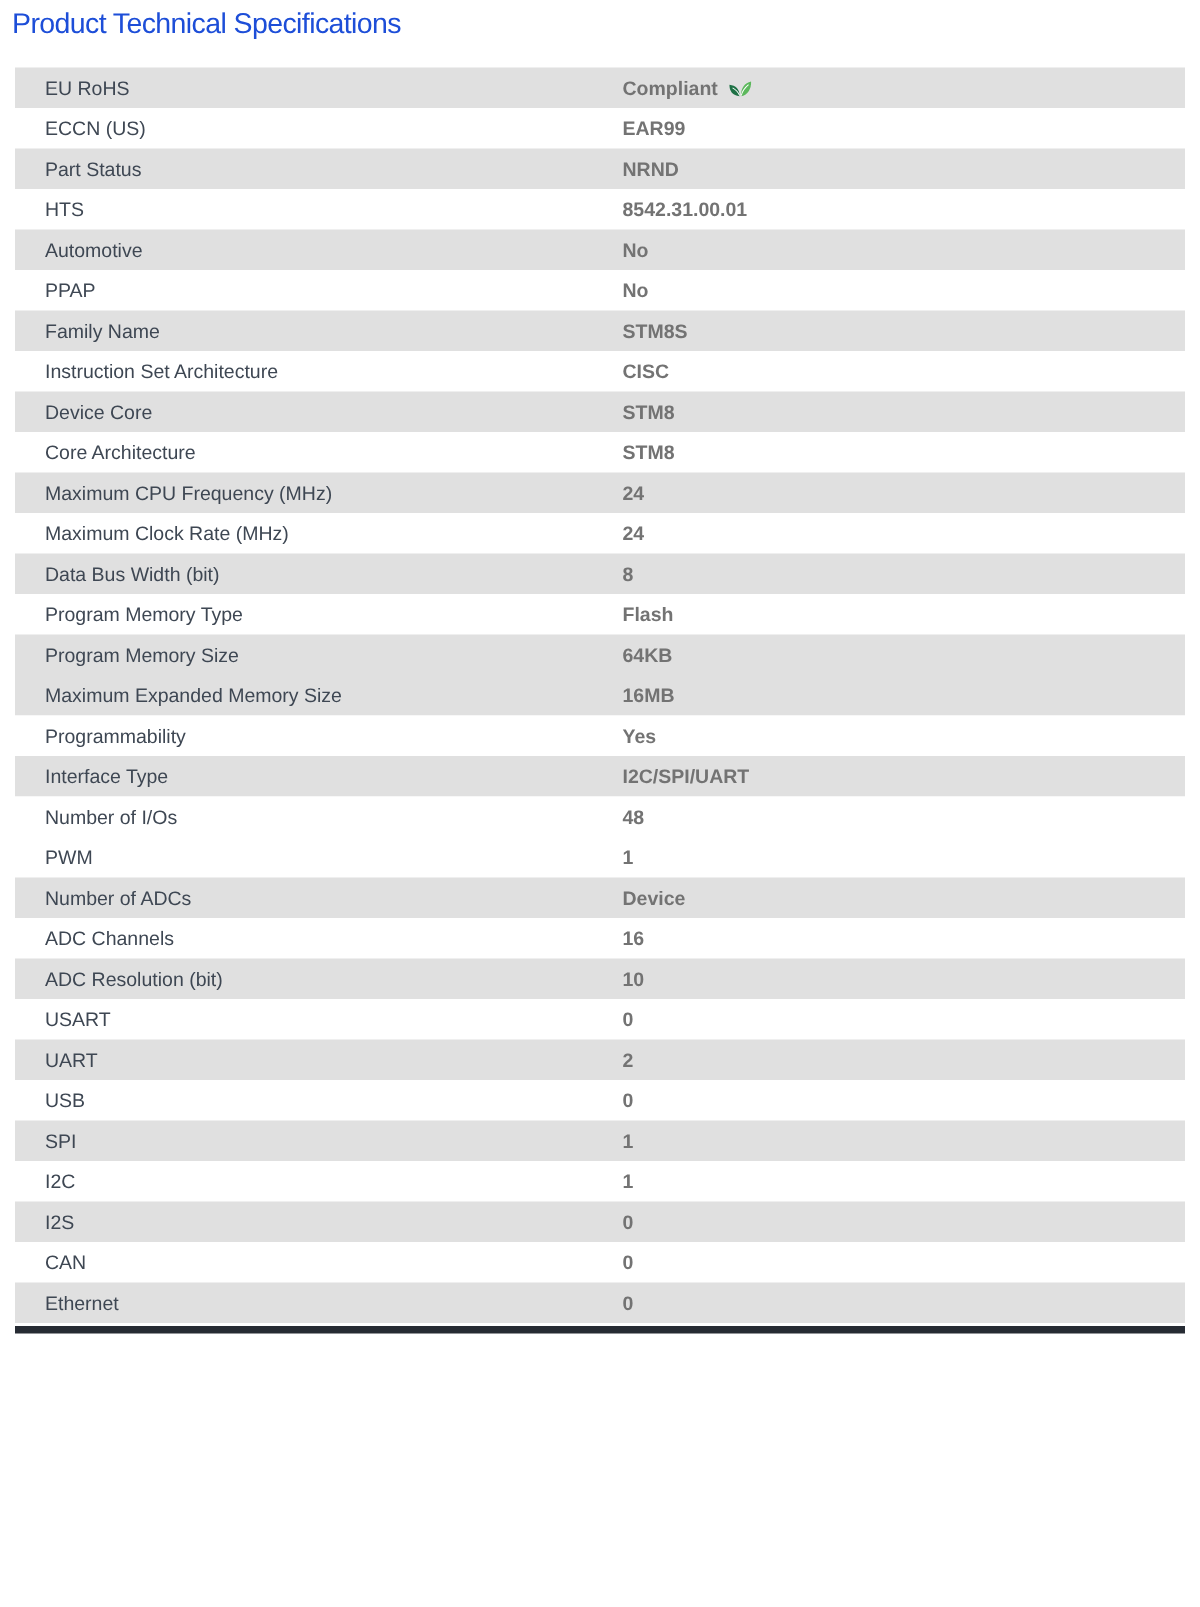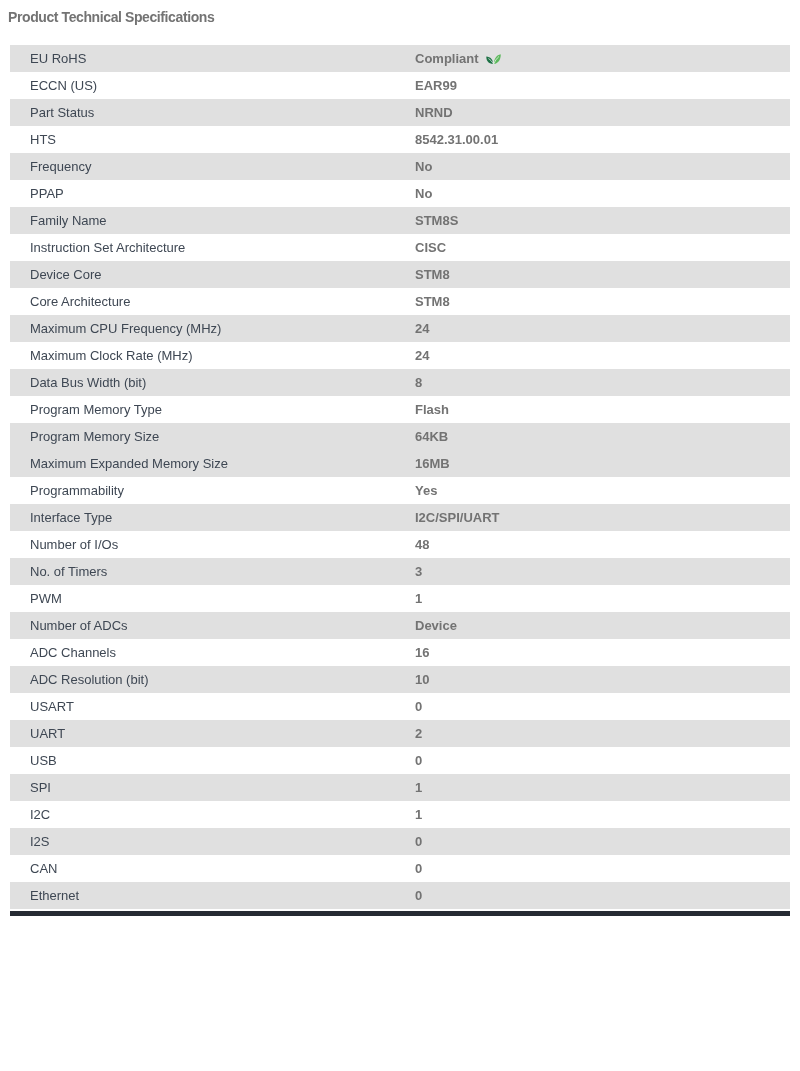--- a/index.html
+++ b/index.html
@@ -8,25 +8,25 @@
     padding: 0;
     width: 800px;
     height: 1071px;
     background: #ffffff;
     font-family: "Liberation Sans", sans-serif;
     overflow: hidden;
   }
   .page-title {
     margin: 0;
     padding: 3px 0 0 8px;
-    font-size: 14px;
+    font-size: 19px;
     line-height: 28px;
-    font-weight: 700;
+    font-weight: 400;
     letter-spacing: -0.4px;
-    color: #737373;
+    color: #1d4ed8;
   }
   .spec-table {
     margin: 14px 10px 0 10px;
   }
   .spec-row {
     display: flex;
     align-items: center;
     height: 27px;
     margin-bottom: 0;
     background: #ffffff;
@@ -93,21 +93,21 @@
         <span>NRND</span>
       </div>
     </div>
     <div class="spec-row">
       <div class="spec-label">HTS</div>
       <div class="spec-value">
         <span>8542.31.00.01</span>
       </div>
     </div>
     <div class="spec-row alt">
-      <div class="spec-label">Frequency</div>
+      <div class="spec-label">Automotive</div>
       <div class="spec-value">
         <span>No</span>
       </div>
     </div>
     <div class="spec-row">
       <div class="spec-label">PPAP</div>
       <div class="spec-value">
         <span>No</span>
       </div>
     </div>
@@ -182,26 +182,20 @@
       <div class="spec-value">
         <span>I2C/SPI/UART</span>
       </div>
     </div>
     <div class="spec-row">
       <div class="spec-label">Number of I/Os</div>
       <div class="spec-value">
         <span>48</span>
       </div>
     </div>
-    <div class="spec-row alt">
-      <div class="spec-label">No. of Timers</div>
-      <div class="spec-value">
-        <span>3</span>
-      </div>
-    </div>
     <div class="spec-row">
       <div class="spec-label">PWM</div>
       <div class="spec-value">
         <span>1</span>
       </div>
     </div>
     <div class="spec-row alt">
       <div class="spec-label">Number of ADCs</div>
       <div class="spec-value">
         <span>Device</span>

